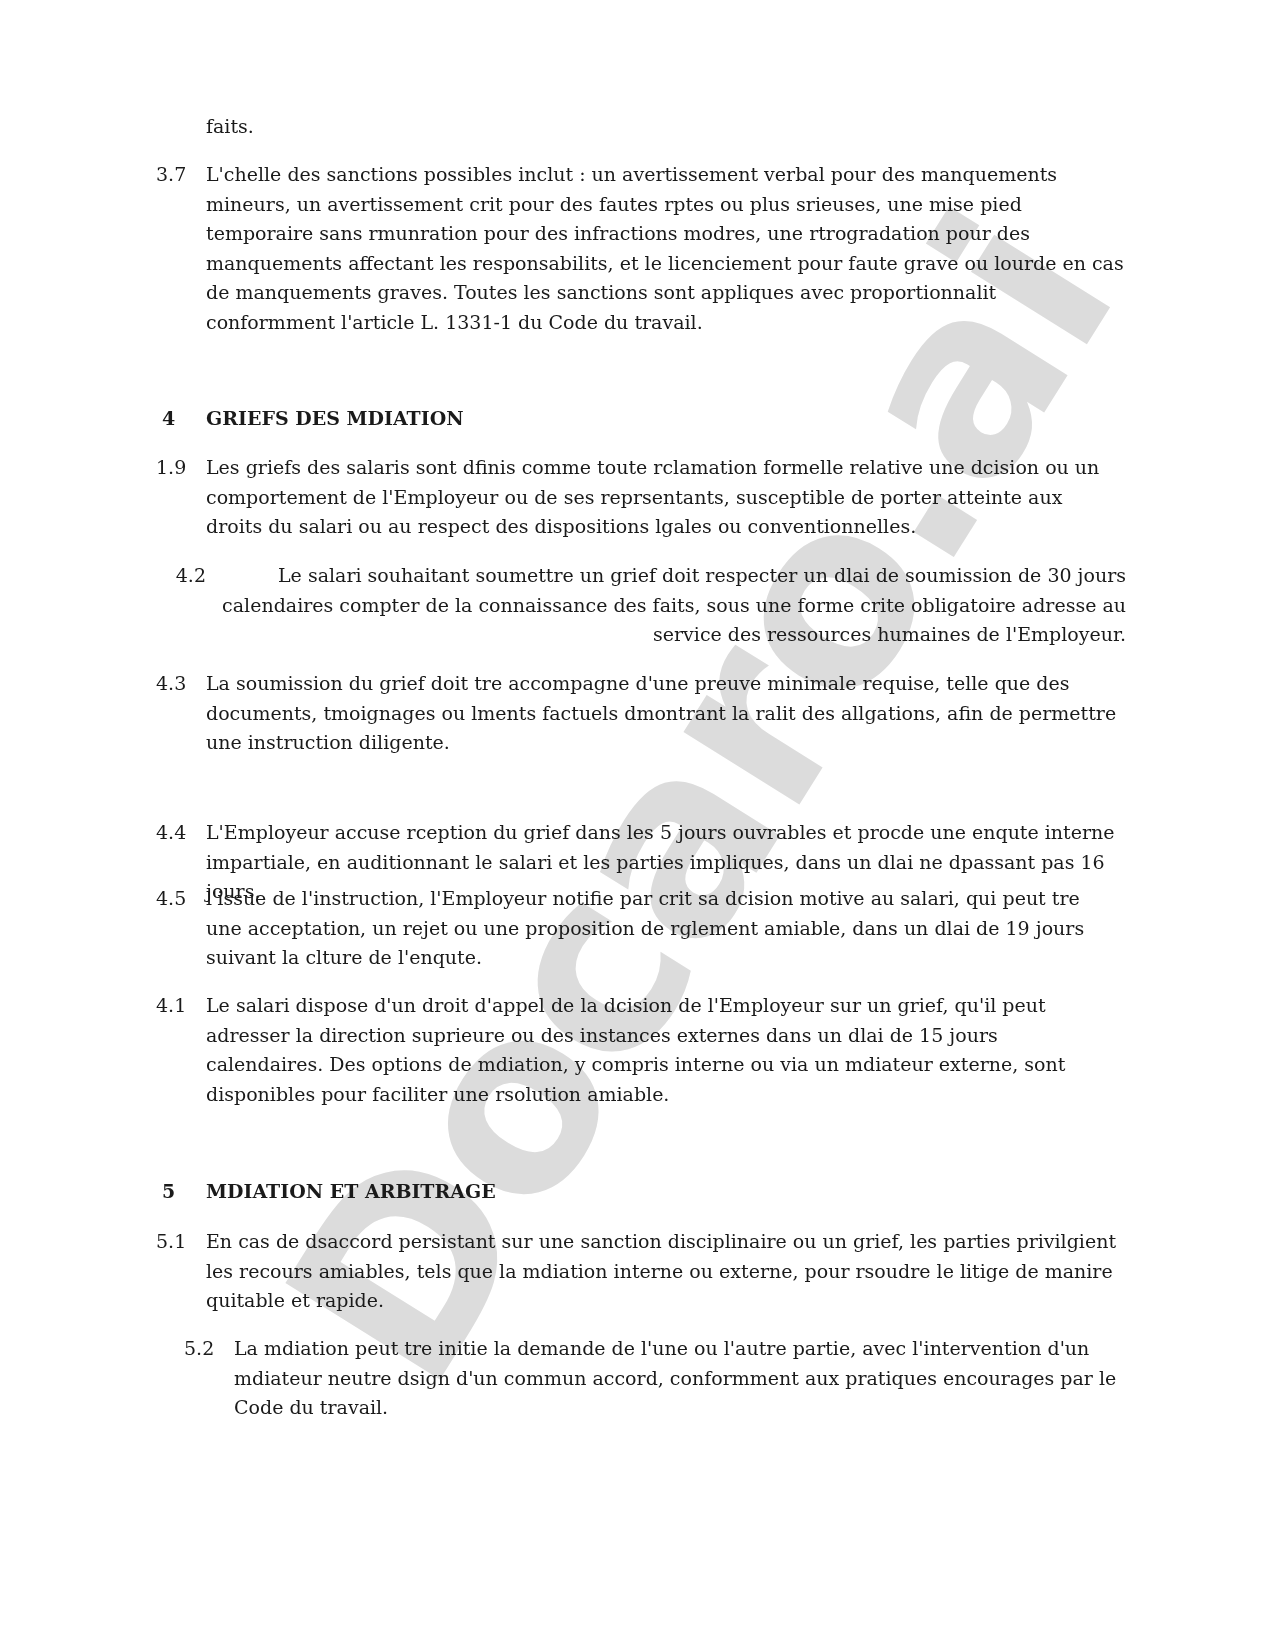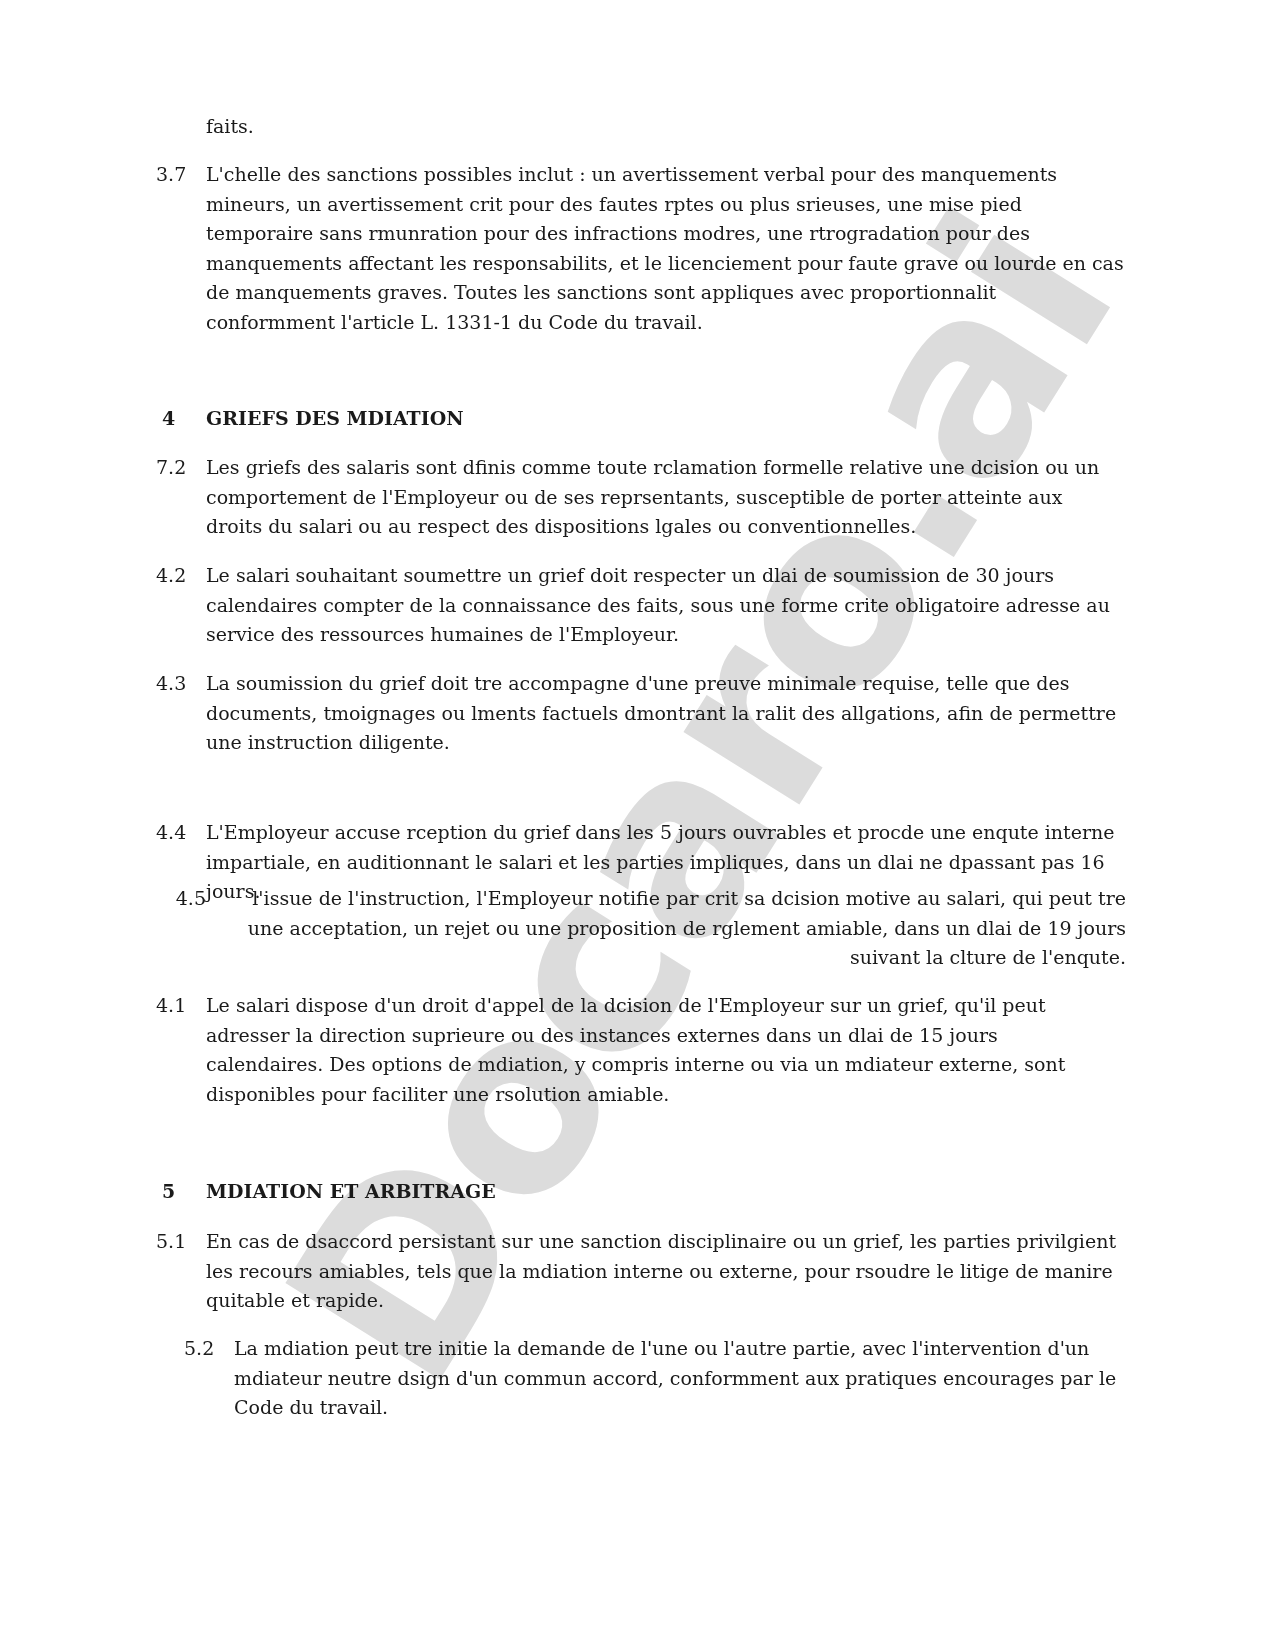--- a/index.html
+++ b/index.html
@@ -109,48 +109,48 @@
 de manquements graves. Toutes les sanctions sont appliques avec proportionnalit
 conformment  l'article L. 1331-1 du Code du travail.</div>
     </div>
 
     <div class="heading" style="top:404px;">
       <span class="hnum">4</span>
       <span class="htitle">GRIEFS DES MDIATION</span>
     </div>
 
     <div class="para" style="top:453px;">
-      <span class="num">7.2</span>
+      <span class="num">1.9</span>
       <div class="body">Les griefs des salaris sont dfinis comme toute rclamation formelle relative  une dcision ou un
 comportement de l'Employeur ou de ses reprsentants, susceptible de porter atteinte aux
 droits du salari ou au respect des dispositions lgales ou conventionnelles.</div>
     </div>
 
-    <div class="para" style="top:561px;">
+    <div class="para" style="top:561px;text-align:right;">
       <span class="num">4.2</span>
       <div class="body">Le salari souhaitant soumettre un grief doit respecter un dlai de soumission de 30 jours
 calendaires  compter de la connaissance des faits, sous une forme crite obligatoire adresse au
 service des ressources humaines de l'Employeur.</div>
     </div>
 
     <div class="para" style="top:669px;">
       <span class="num">4.3</span>
       <div class="body">La soumission du grief doit tre accompagne d'une preuve minimale requise, telle que des
 documents, tmoignages ou lments factuels dmontrant la ralit des allgations, afin de permettre
 une instruction diligente.</div>
     </div>
 
     <div class="para" style="top:776px;margin-top:42px;">
       <span class="num">4.4</span>
       <div class="body">L'Employeur accuse rception du grief dans les 5 jours ouvrables et procde  une enqute interne
 impartiale, en auditionnant le salari et les parties impliques, dans un dlai ne dpassant pas 16
 jours.</div>
     </div>
 
-    <div class="para" style="top:884px;text-align:right;">
+    <div class="para" style="top:884px;">
       <span class="num">4.5</span>
       <div class="body"> l'issue de l'instruction, l'Employeur notifie par crit sa dcision motive au salari, qui peut tre
 une acceptation, un rejet ou une proposition de rglement amiable, dans un dlai de 19 jours
 suivant la clture de l'enqute.</div>
     </div>
 
     <div class="para" style="top:991px;">
       <span class="num">4.1</span>
       <div class="body">Le salari dispose d'un droit d'appel de la dcision de l'Employeur sur un grief, qu'il peut
 adresser  la direction suprieure ou  des instances externes dans un dlai de 15 jours

